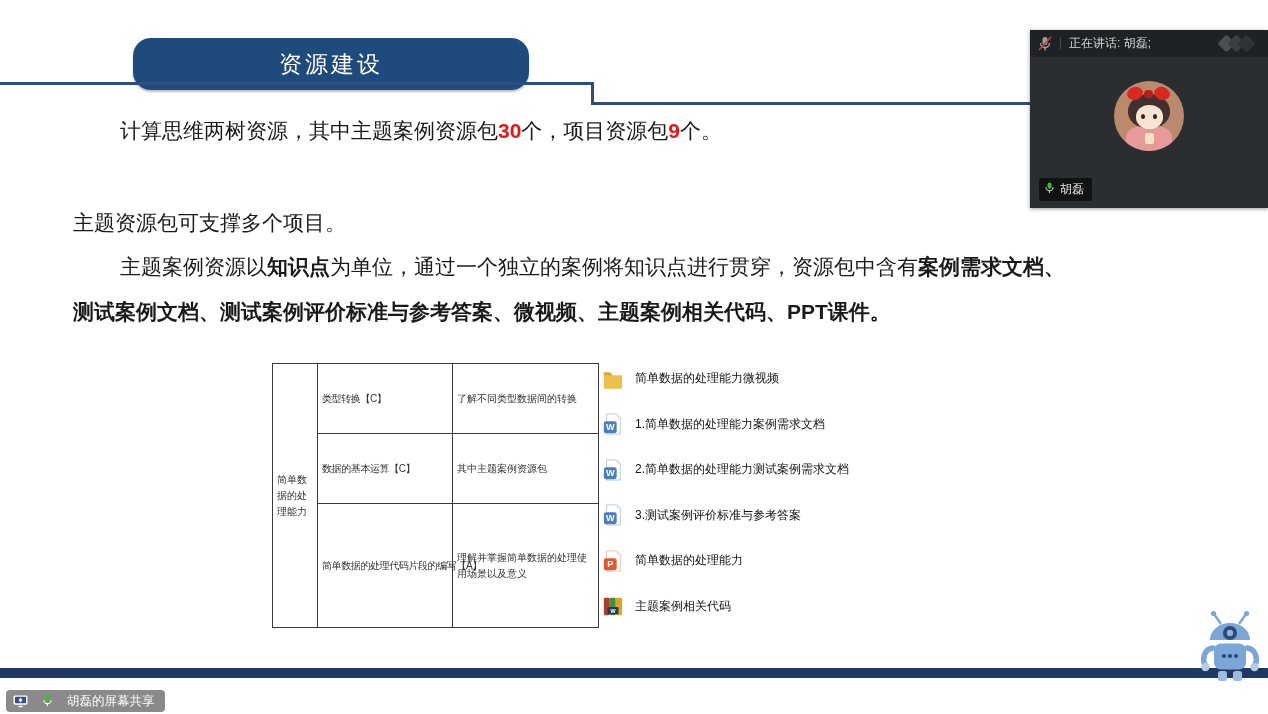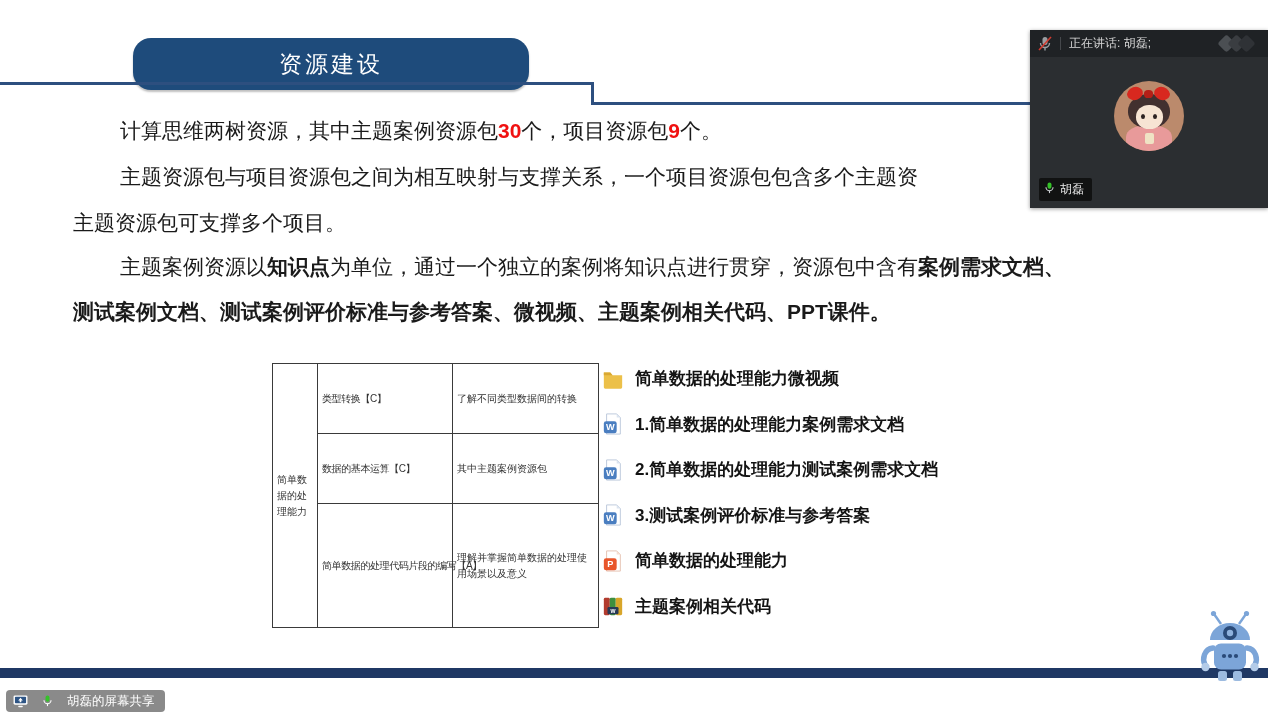--- a/index.html
+++ b/index.html
@@ -23,21 +23,21 @@
   .ctable { position:absolute; left:272px; top:363px; width:327px; height:265px;
     border-collapse:collapse; table-layout:fixed; font-size:10px; color:#333; }
   .ctable td { border:1.5px solid #3a3a3a; padding:2px 4px; vertical-align:middle; line-height:1.6; }
   .ctable .c1 { width:45px; }
   .ctable .c2 { width:135px; white-space:nowrap; letter-spacing:-0.4px; }
   .ctable .c3 { width:146px; }
 
   
   .res-list { position:absolute; left:602px; top:356px; }
   .res-item { height:45.5px; display:flex; align-items:center; gap:11px; }
-  .res-label { font-size:17px; font-weight:700; color:#141414; white-space:nowrap; }
+  .res-label { font-size:12px; font-weight:400; color:#141414; white-space:nowrap; }
   .ficon { width:22px; height:22px; flex:0 0 auto; }
 
   
   .bottom-bar { position:absolute; left:0; top:668px; width:1268px; height:10px; background:#1f3864; }
   .robot { position:absolute; left:1199px; top:610px; width:62px; height:76px; z-index:3; }
 
   
   .video-window { position:absolute; left:1030px; top:30px; width:238px; height:178px; z-index:10;
     box-shadow:0 1px 4px rgba(0,0,0,.4); }
   .vw-header { height:27px; background:#1f2225; display:flex; align-items:center; padding:8px 8px; gap:8px; }
@@ -78,23 +78,20 @@
   <div class="banner">
     <span>资源建设</span>
   </div>
   <div class="decor-a"></div>
   <div class="decor-v"></div>
   <div class="decor-b"></div>
 
   <div class="pline" style="left:120px; top:117px;">
     <span>计算思维两树资源，其中主题案例资源包</span><span class="red">30</span><span>个，项目资源包</span><span class="red">9</span><span>个。</span>
   </div>
-  <div class="pline" style="left:120px; top:163px;">
-    <span>主题资源包与项目资源包之间为相互映射与支撑关系，一个项目资源包包含多个主题资</span>
-  </div>
   <div class="pline" style="left:120px; top:253px;">
     <span>主题案例资源以</span><span class="b">知识点</span><span>为单位，通过一个独立的案例将知识点进行贯穿，资源包中含有</span><span class="b">案例需求文档、</span>
   </div>
   <div class="pline" style="left:73px; top:209px;">
     <span>主题资源包可支撑多个项目。</span>
   </div>
   <div class="pline b" style="left:73px; top:298px;">
     <span>测试案例文档、测试案例评价标准与参考答案、微视频、主题案例相关代码、PPT课件。</span>
   </div>
 

